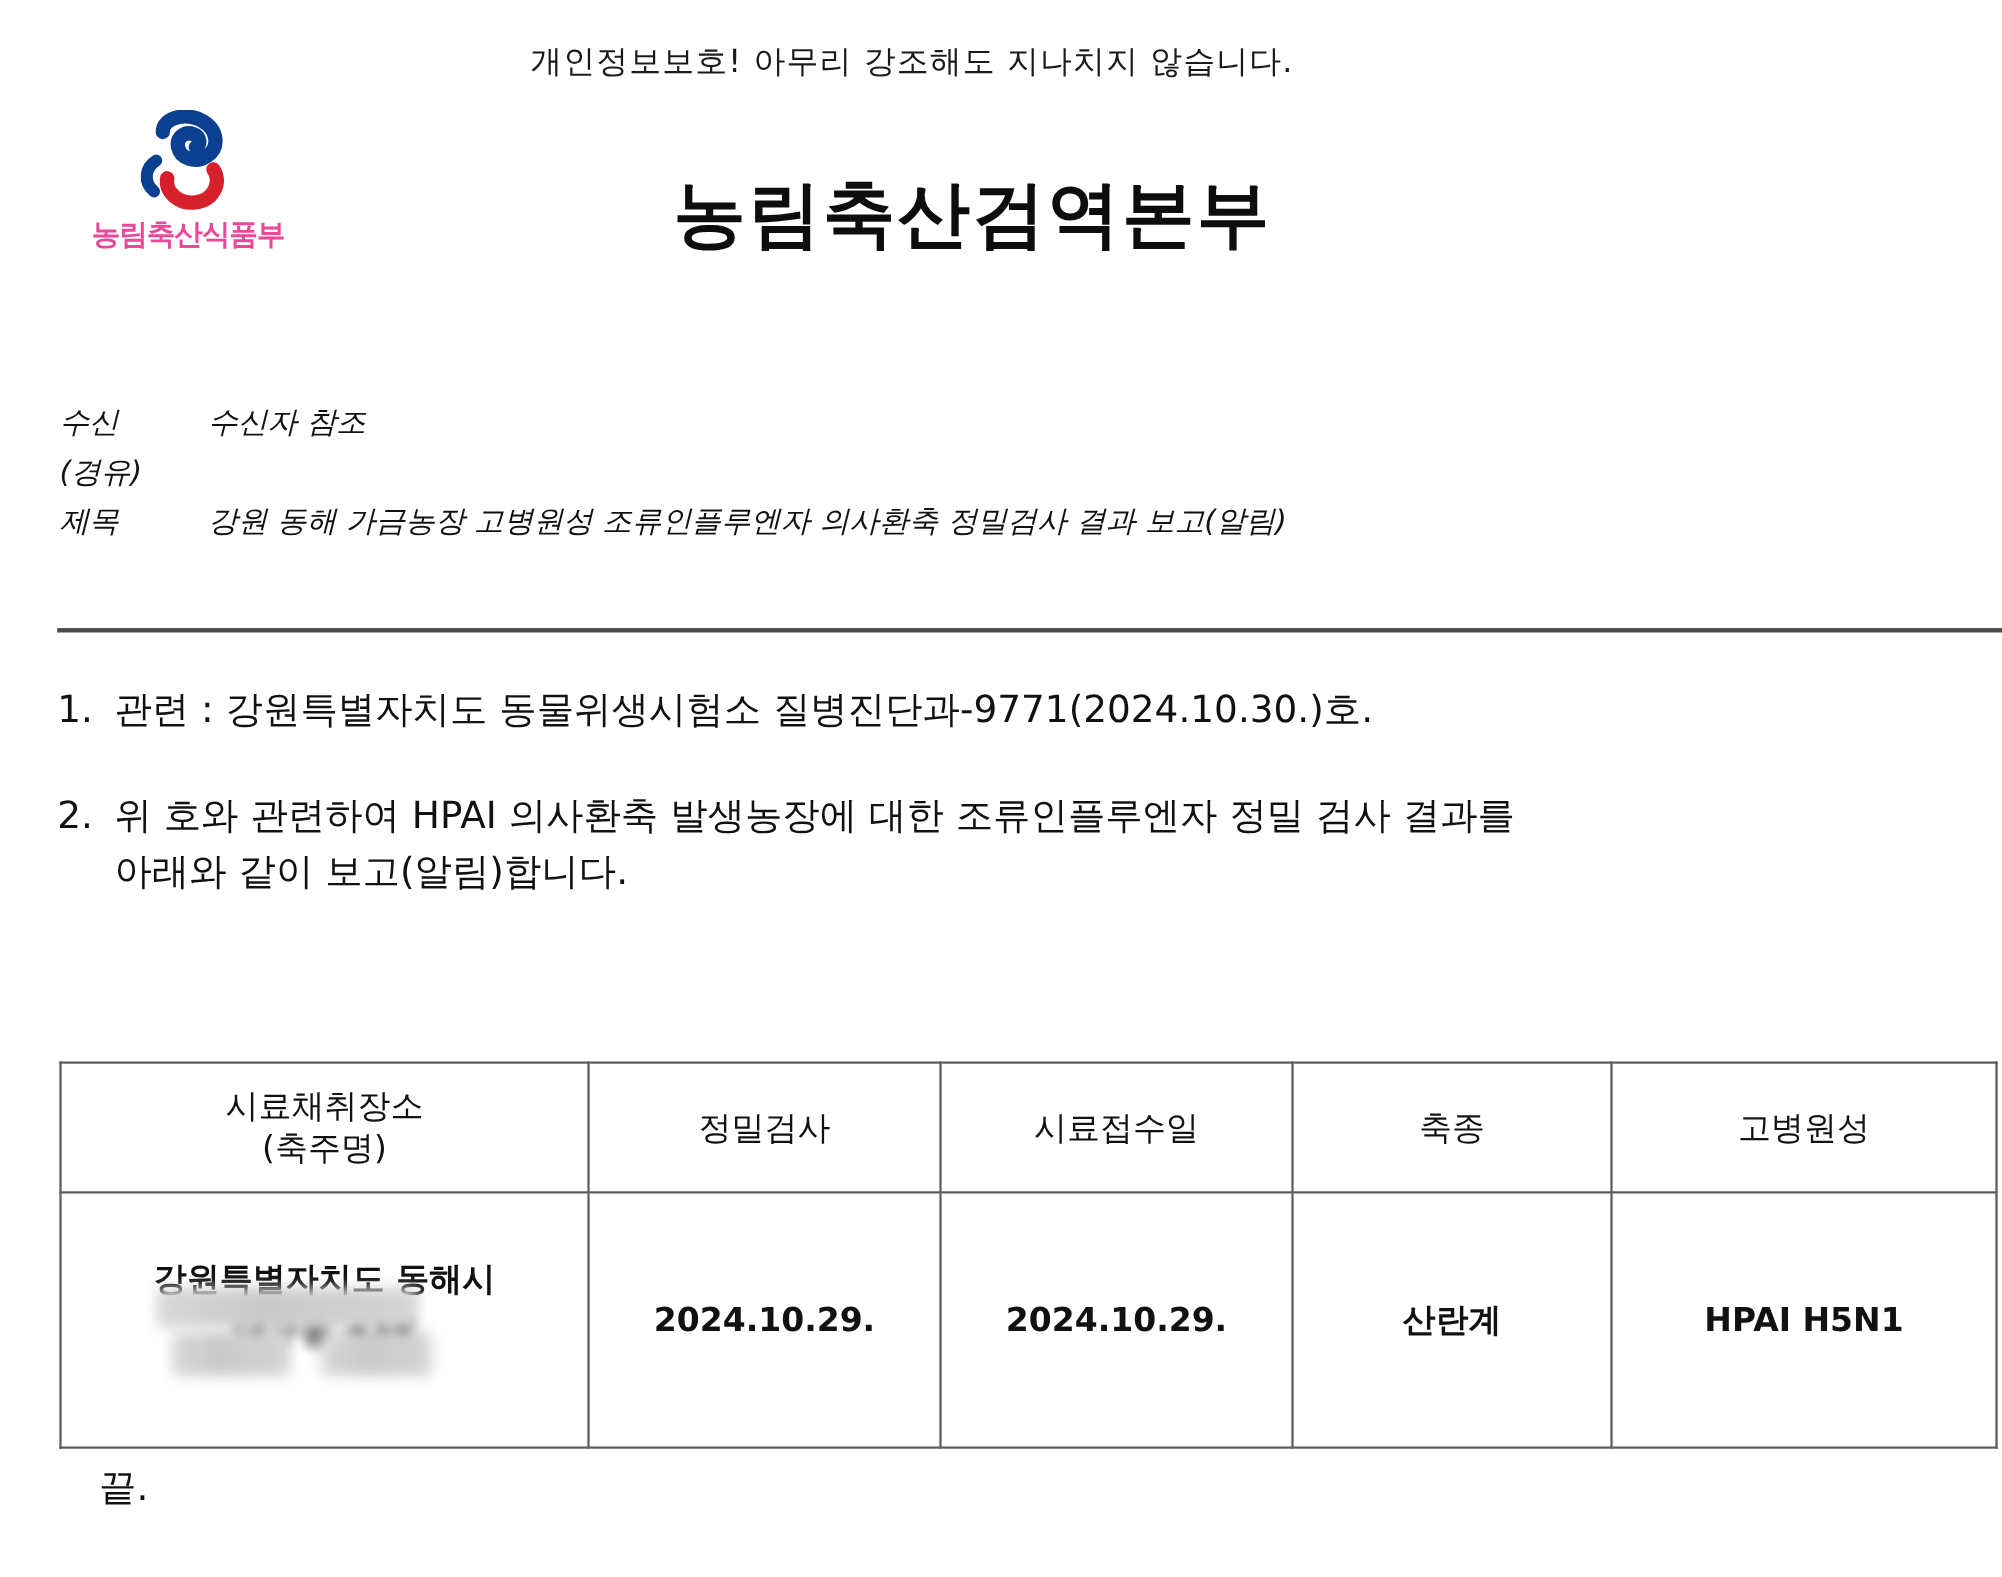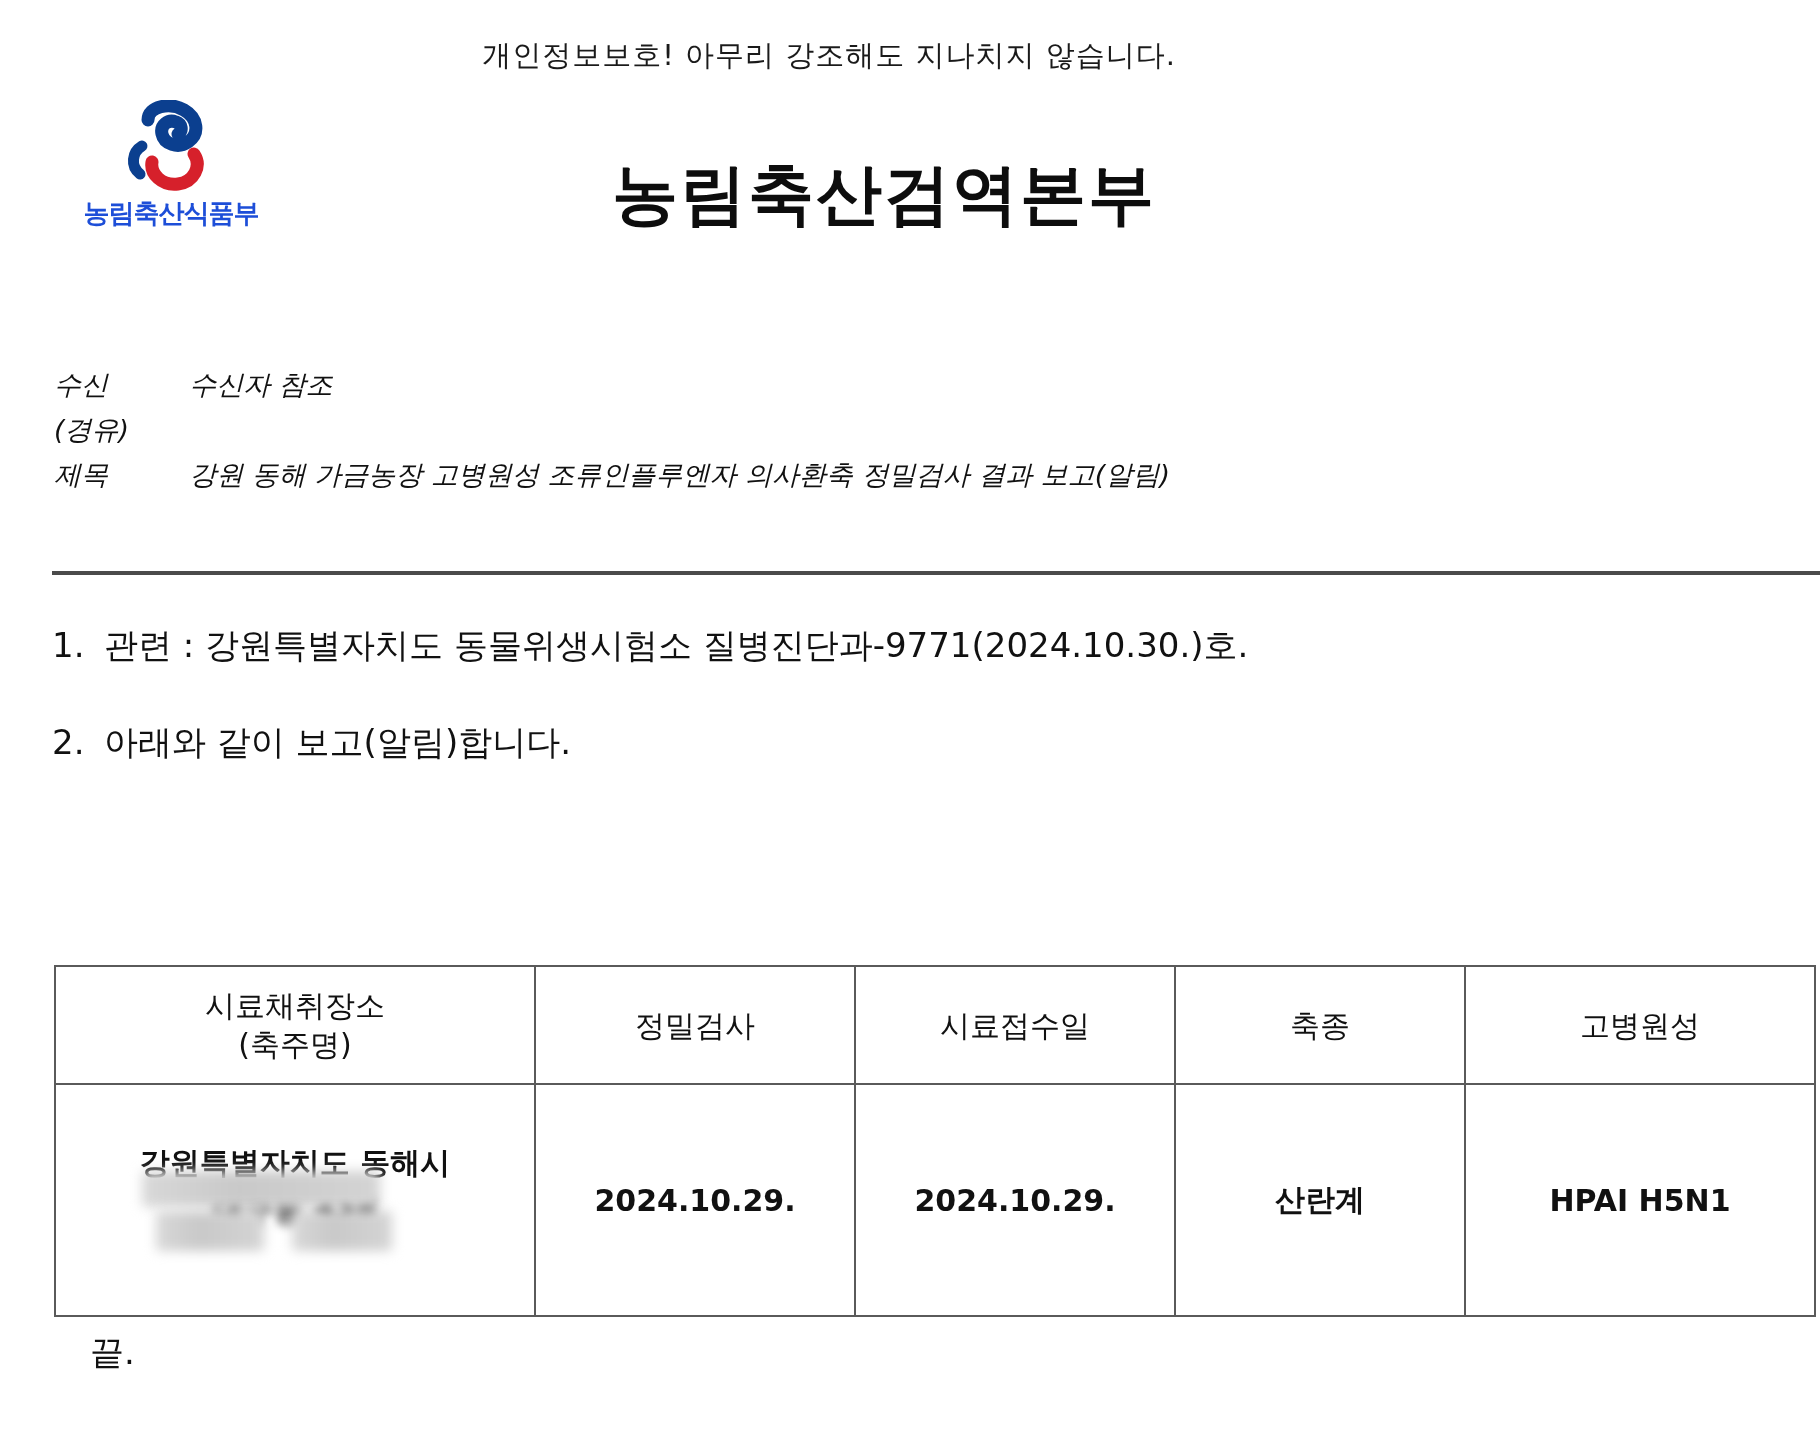--- a/index.html
+++ b/index.html
@@ -53,21 +53,21 @@
     height: 92px;
     margin: 0 auto;
     position: relative;
   }
   .emblem-mark svg { display: block; }
   .emblem-text {
     margin-top: 4px;
     font-size: 26px;
     font-weight: 700;
     letter-spacing: -1px;
-    color: #1d4ed8;
+    color: #ec4899;
   }
 
   
   .org-title {
     position: absolute;
     top: 150px;
     left: 0;
     width: 1820px;
     text-align: center;
     font-size: 66px;
@@ -246,20 +246,21 @@
   <div class="rule"></div>
 
   <div class="body-text">
     <div class="para">
       <span class="para-num">1.</span>
       <span class="para-body">관련 : 강원특별자치도 동물위생시험소 질병진단과-9771(2024.10.30.)호.</span>
     </div>
     <div class="para">
       <span class="para-num">2.</span>
       <span class="para-body">
+        <span>위 호와 관련하여 HPAI 의사환축 발생농장에 대한 조류인플루엔자 정밀 검사 결과를</span>
         <span class="line2">아래와 같이 보고(알림)합니다.</span>
       </span>
     </div>
   </div>
 
   <table class="result-table">
     <colgroup>
       <col class="col-place">
       <col class="col-date1">
       <col class="col-date2">

